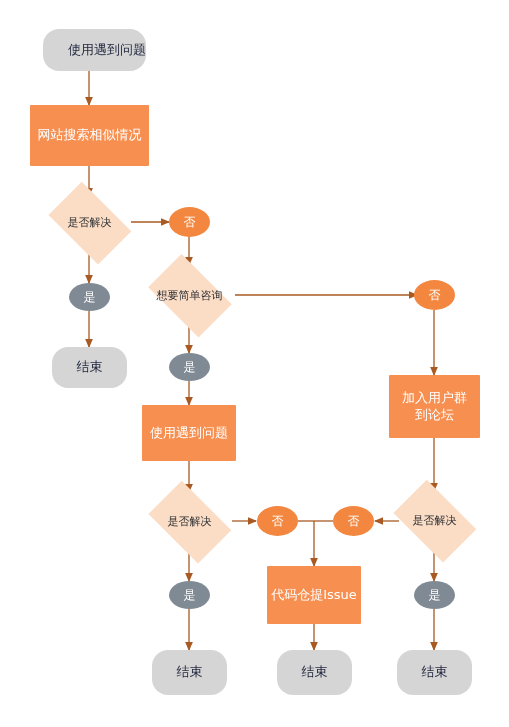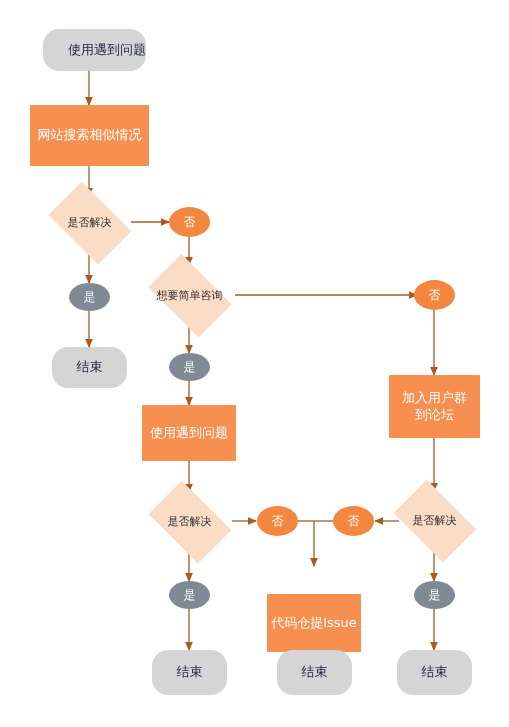--- a/index.html
+++ b/index.html
@@ -210,21 +210,21 @@
   </div>
 
   <div class="node elabel elabel-yes" style="left:414px; top:581px; width:41px; height:28px;">
     <span class="lbl">是</span>
   </div>
 
   <div class="node terminal" style="left:397px; top:650px; width:75px; height:45px;">
     <span class="lbl">结束</span>
   </div>
 
-  <div class="node process" style="left:267px; top:566px; width:94px; height:58px;margin-top:28px;">
+  <div class="node process" style="left:267px; top:566px; width:94px; height:58px;">
     <span class="lbl">代码仓提Issue</span>
   </div>
 
   <div class="node terminal" style="left:277px; top:650px; width:75px; height:45px;">
     <span class="lbl">结束</span>
   </div>
 
 </div>
 
 </body></html>

